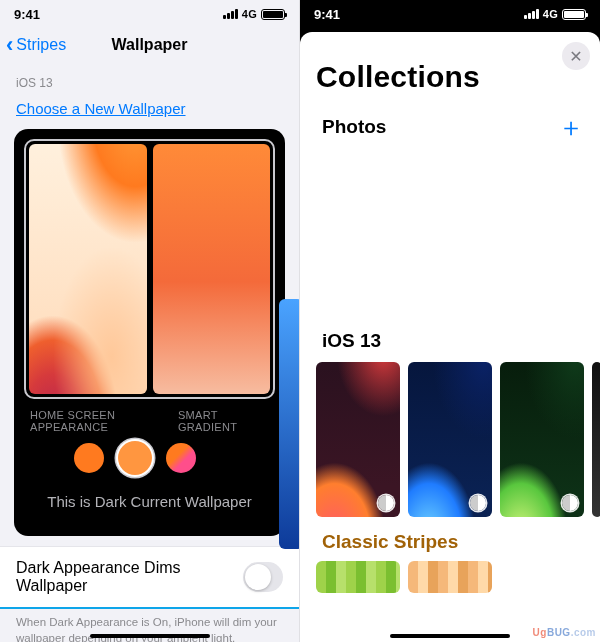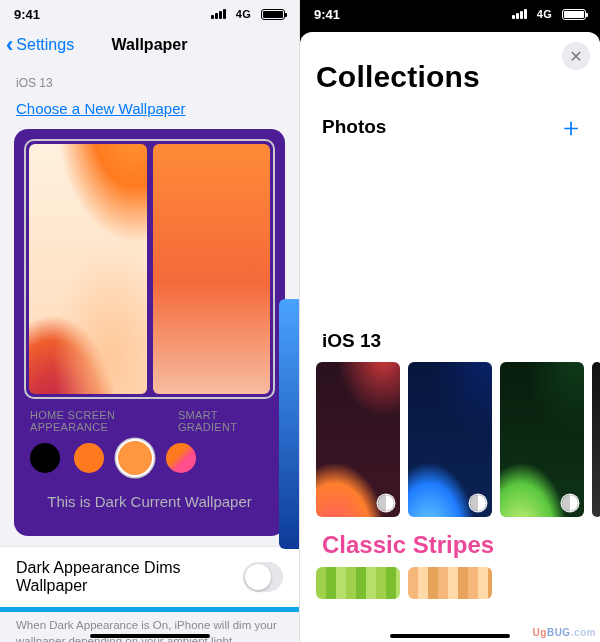--- a/index.html
+++ b/index.html
@@ -20,21 +20,21 @@
   }
   .pane-right { width: 300px; background: #000; }
 
   
   .statusbar {
     height: 28px;
     display: flex; align-items: center; justify-content: space-between;
     padding: 0 14px; font-size: 13px; font-weight: 600;
   }
   .sb-left { }
-  .sb-right { display: flex; align-items: center; gap: 10px; }
+  .sb-right { display: flex; align-items: center; gap: 4px; }
   .sb-signal { display: flex; align-items: flex-end; gap: 1.5px; }
   .sb-signal span { width: 2.5px; background: currentColor; border-radius: 1px; }
   .sb-signal span:nth-child(1){height:4px} .sb-signal span:nth-child(2){height:6px}
   .sb-signal span:nth-child(3){height:8px} .sb-signal span:nth-child(4){height:10px}
   .sb-4g { font-size: 11px; font-weight: 700; letter-spacing: .3px; }
   .sb-batt { width: 24px; height: 11px; border: 1px solid currentColor; border-radius: 3px; padding: 1px; position: relative; }
   .sb-batt::after { content:""; position:absolute; right:-3px; top:3px; width:2px; height:4px; background: currentColor; border-radius:0 1px 1px 0; }
   .sb-batt i { display:block; width:100%; height:100%; background: currentColor; border-radius:1px; }
   .statusbar.dark { color: #000; }
   .statusbar.light { color: #fff; }
@@ -46,21 +46,21 @@
   }
   .back-btn { position:absolute; left:6px; top:0; height:100%; display:flex; align-items:center; gap:3px; color:#007aff; font-size:16px; font-weight:400; }
   .back-chev { font-size: 22px; line-height: 1; font-weight:600; }
 
   .l-body { padding-top: 14px; }
   .sec-label { font-size: 12px; color: #8a8a8e; padding: 0 16px; text-transform: none; }
   .link-row { font-size: 15px; color:#007aff; padding: 10px 16px 12px 16px; text-decoration: underline; }
 
   .wall-card {
     margin: 0 14px 10px 14px;
-    background: #4c1d95; border-radius: 14px;
+    background: #000000; border-radius: 14px;
     padding: 10px;
   }
   .wall-frame {
     border: 2px solid #c9c9cf; border-radius: 10px; padding: 3px;
     display: flex; gap: 6px;
   }
   .wp-preview {
     width: 50%; height: 250px; border-radius: 6px; position: relative; overflow:hidden;
     background: #ffe1c4;
   }
@@ -92,21 +92,21 @@
   .swatch.sel { box-shadow: 0 0 0 2px #fff, 0 0 0 3.5px #c9c9cf; width:34px; height:34px; }
   .sw-black { background:#000; }
   .sw-orange-solid { background:#ff7a1f; }
   .sw-orange-solid2 { background:#ff9640; }
   .sw-pinkorange { background: linear-gradient(135deg,#ff7a1f 40%, #ff4e8b 60%); }
 
   .current-label { text-align:center; font-size:15px; color:#b3b3b8; padding: 12px 0 16px 0; }
 
   .switch-row {
     background:#fff; padding: 12px 16px; display:flex; align-items:center; justify-content:space-between;
-    font-size:16px; color:#000; border-top:1px solid #e5e5ea; border-bottom:5px solid #0ea5e9;gap:24px;
+    font-size:16px; color:#000; border-top:1px solid #e5e5ea; border-bottom:2px solid #0ea5e9;gap:24px;
   }
   .ios-switch {
     width: 48px; height: 30px; border-radius: 15px; background:#e5e5ea; position:relative;
   }
   .ios-switch::after {
     content:""; position:absolute; left:2px; top:2px; width:26px; height:26px; background:#fff;
     border-radius:50%; box-shadow: 0 1px 3px rgba(0,0,0,.25);
   }
   .explain {
     font-size: 11.5px; color:#8a8a8e; padding: 6px 16px 18px 16px; line-height:1.35;
@@ -153,21 +153,21 @@
       linear-gradient(180deg,#06163d 0%, #0a2152 85%);
   }
   .t-green {
     background:
       radial-gradient(110% 90% at 25% 110%, #d0f57a 0%, #59c73e 35%, rgba(0,0,0,0) 50%),
       radial-gradient(110% 90% at 90% 0%, #0f3a1a 0%, rgba(0,0,0,0) 55%),
       linear-gradient(180deg,#071d0c 0%, #0d3016 85%);
   }
   .thumb.partial { flex-basis: 10px; background: linear-gradient(180deg,#111,#333); }
 
-  .section-title2 { font-size: 24px; font-weight: 800; padding: 14px 16px 8px 22px; color:#ec4899; }
+  .section-title2 { font-size: 19px; font-weight: 800; padding: 14px 16px 8px 22px; color:#a16207; }
   .stripe-strip { display:flex; gap:8px; padding:0 16px; }
   .stripe { flex: 0 0 84px; height: 32px; border-radius: 6px; }
   .stripe.g { background: repeating-linear-gradient(90deg,#9fd24a 0 10px,#7bbf30 10px 20px,#b7e06b 20px 30px); }
   .stripe.p { background: repeating-linear-gradient(90deg,#f5b87a 0 10px,#ffd9a8 10px 20px,#e8a35a 20px 30px); }
 
   .home-ind-r { position:absolute; left:50%; transform:translateX(-50%); bottom:4px; width:120px; height:4px; background:#000; border-radius:3px; }
 
   .watermark {
     position:absolute; right:4px; bottom:4px; font-size:10px; font-weight:700; 
     color: rgba(36,96,190,0.55); letter-spacing:.5px; pointer-events:none;
@@ -192,21 +192,21 @@
         <div class="sb-4g">4G</div>
         <div class="sb-batt">
             <i></i>
           </div>
       </div>
     </div>
 
     <div class="navbar">
       <div class="back-btn">
         <span class="back-chev">‹</span>
-        <span>Settings</span>
+        <span>Stripes</span>
       </div>
       <span>Wallpaper</span>
     </div>
 
     <div class="l-body">
       <div class="sec-label">iOS 13</div>
       <div class="link-row">Choose a New Wallpaper</div>
 
       <div class="wall-card" style="position:relative;">
         <div class="wall-frame">

